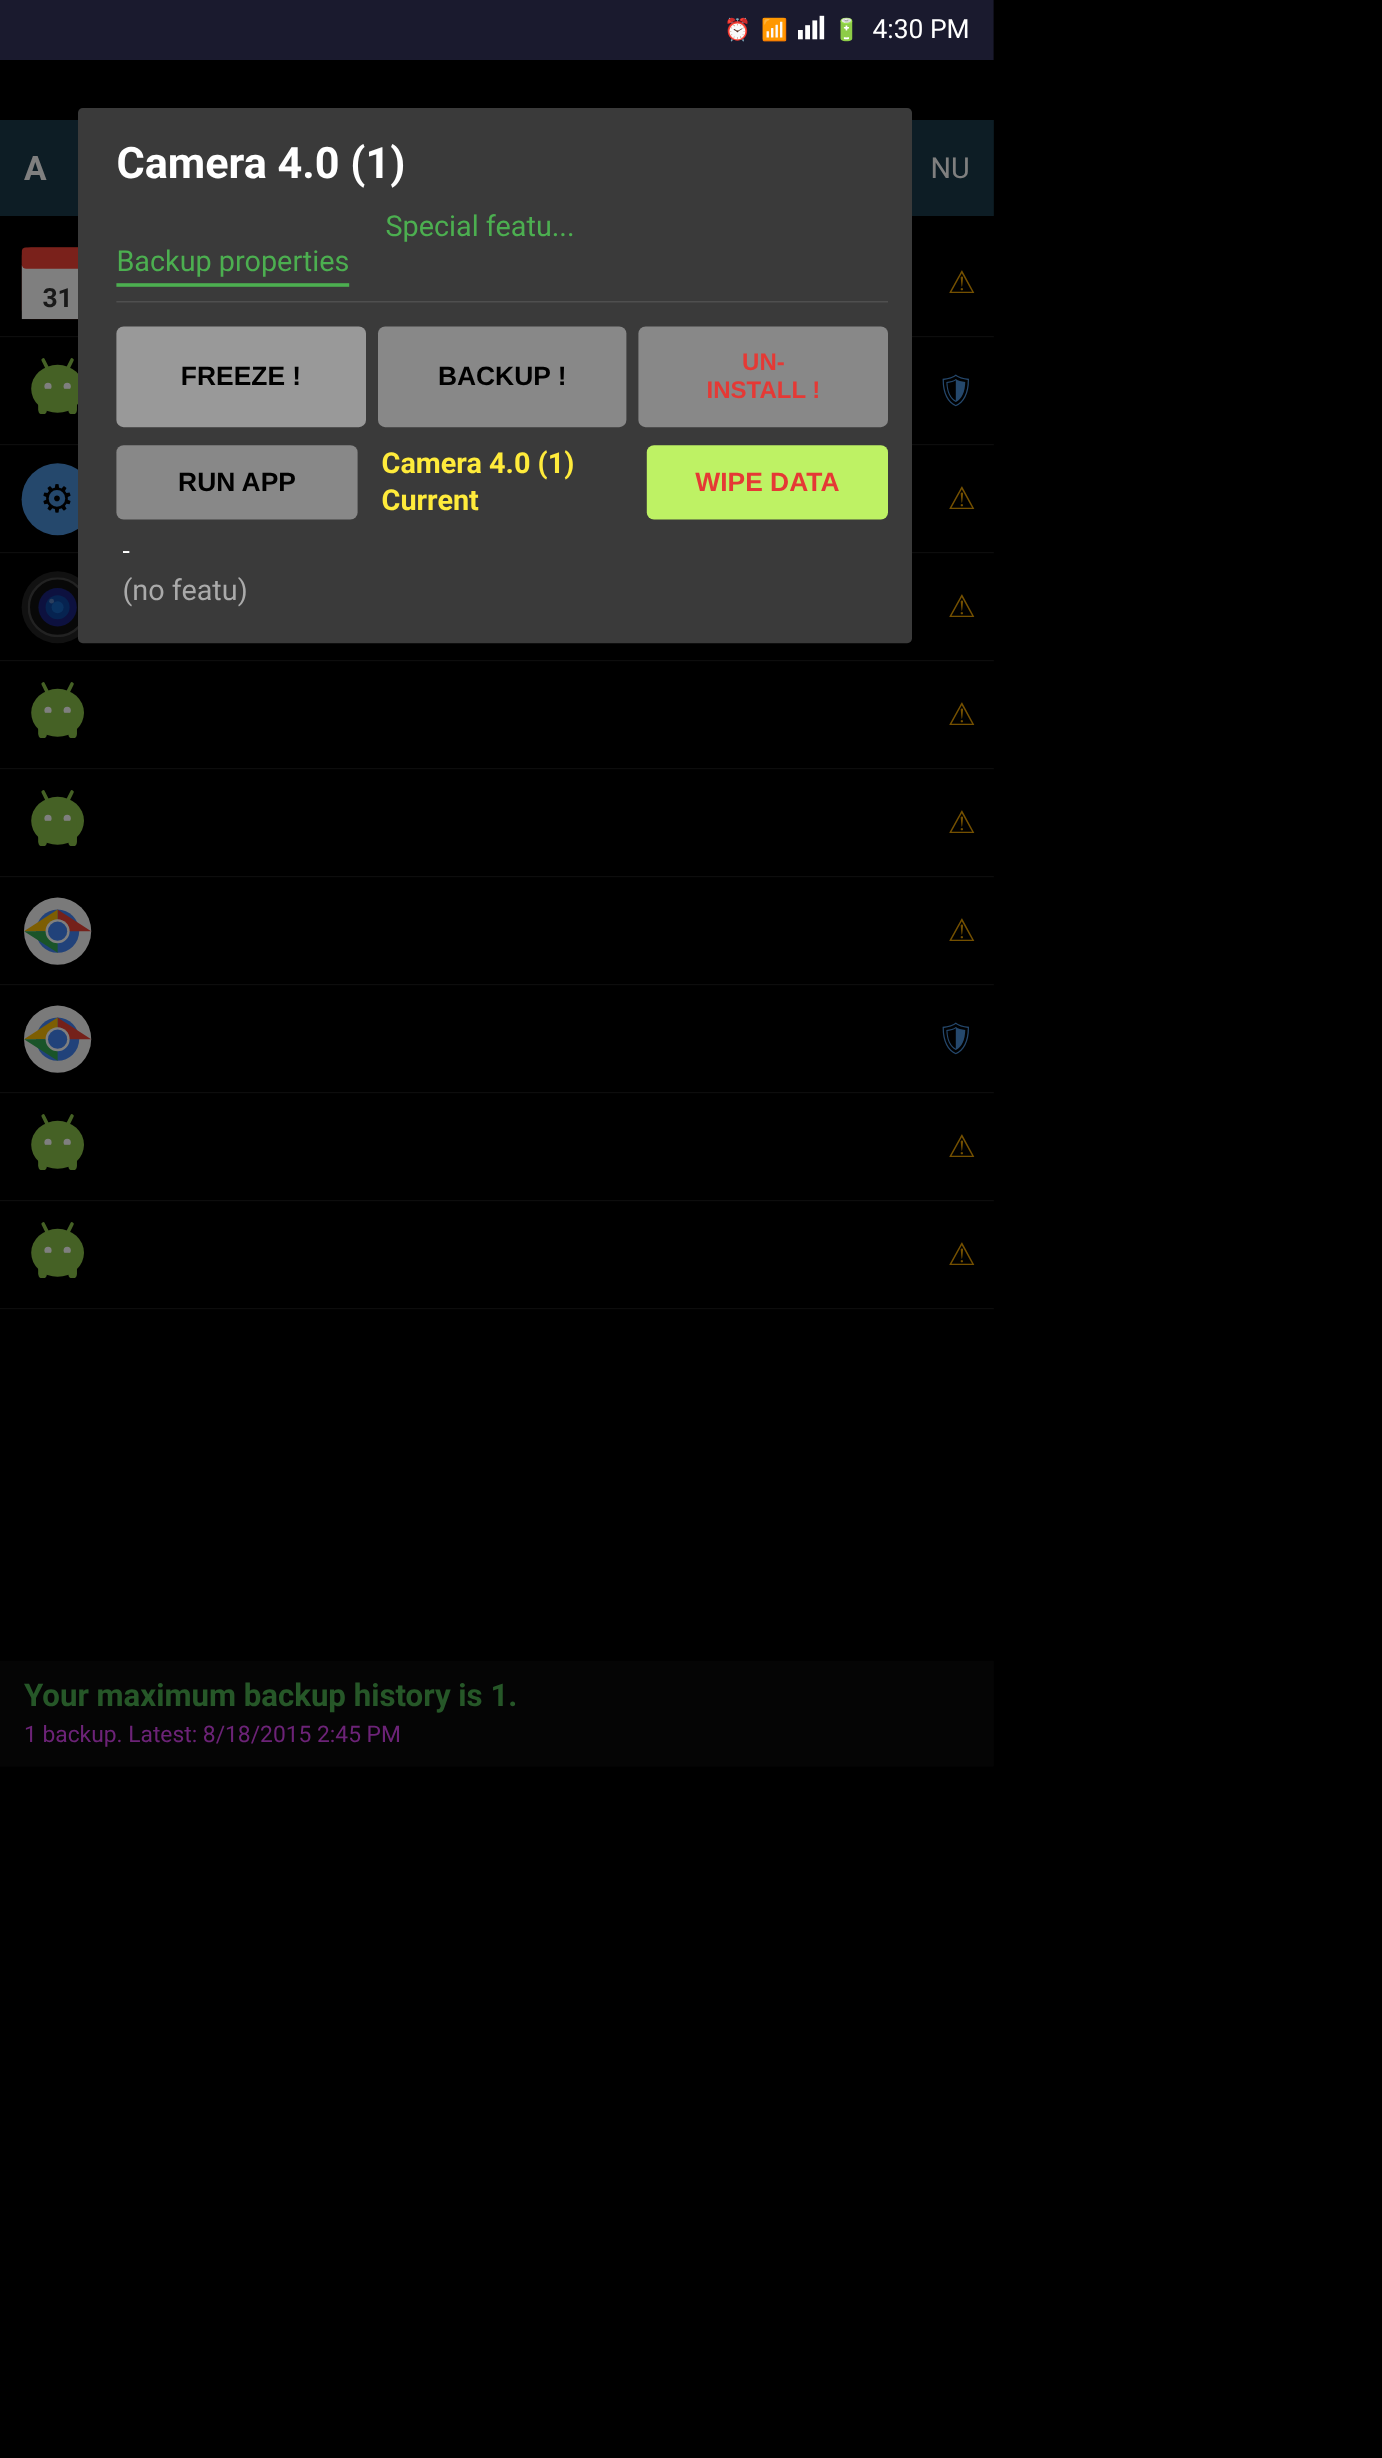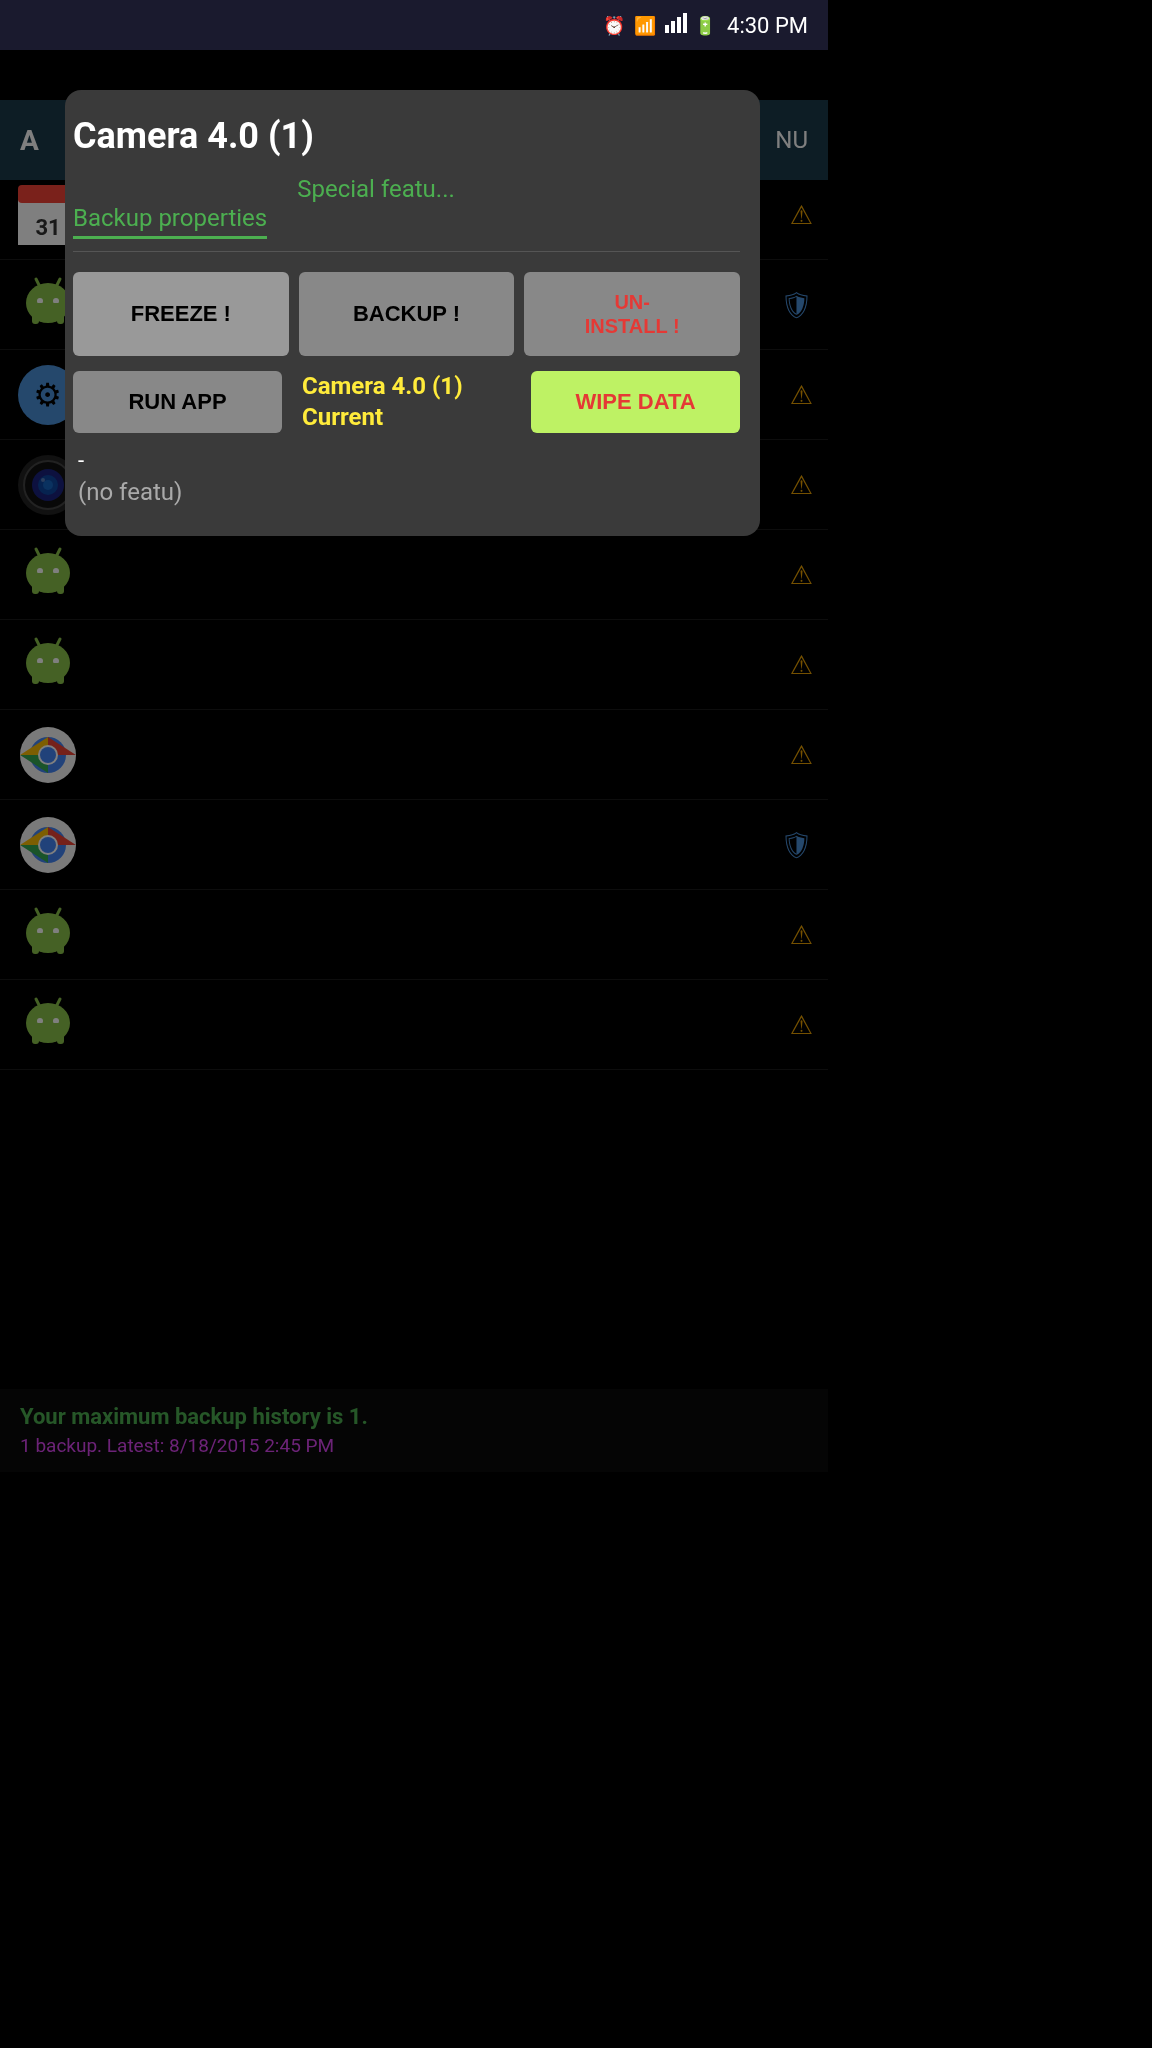--- a/index.html
+++ b/index.html
@@ -71,21 +71,21 @@
     }
 
     .top-bar-right {
       color: #fff;
       font-size: 24px;
     }
 
     
     .app-list {
       position: absolute;
-      top: 120px;
+      top: 141px;
       left: 0;
       width: 100%;
       z-index: 1;
     }
 
     .app-row {
       display: flex;
       align-items: center;
       justify-content: space-between;
       padding: 8px 15px;
@@ -123,23 +123,23 @@
       z-index: 5;
     }
 
     
     .modal {
       position: absolute;
       top: 90px;
       left: 65px;
       width: 695px;
       background: #3a3a3a;
-      border-radius: 16px;
+      border-radius: 4px;
       z-index: 10;
-      padding: 25px 20px 30px 8px;
+      padding: 25px 20px 30px 32px;
     }
 
     .modal-title {
       color: #fff;
       font-size: 36px;
       font-weight: bold;
       margin-bottom: 18px;
     }
 
     .modal-tabs {
@@ -248,21 +248,21 @@
       bottom: 0;
       left: 0;
       width: 100%;
       background: #0a0a0a;
       padding: 15px 20px;
       z-index: 2;
     }
 
     .bottom-status-line1 {
       color: #4caf50;
-      font-size: 22px;
+      font-size: 26px;
       font-weight: bold;
       margin-bottom: 5px;
     }
 
     .bottom-status-line2 {
       color: #d946ef;
       font-size: 19px;
     }
 
     .row-spacer {

